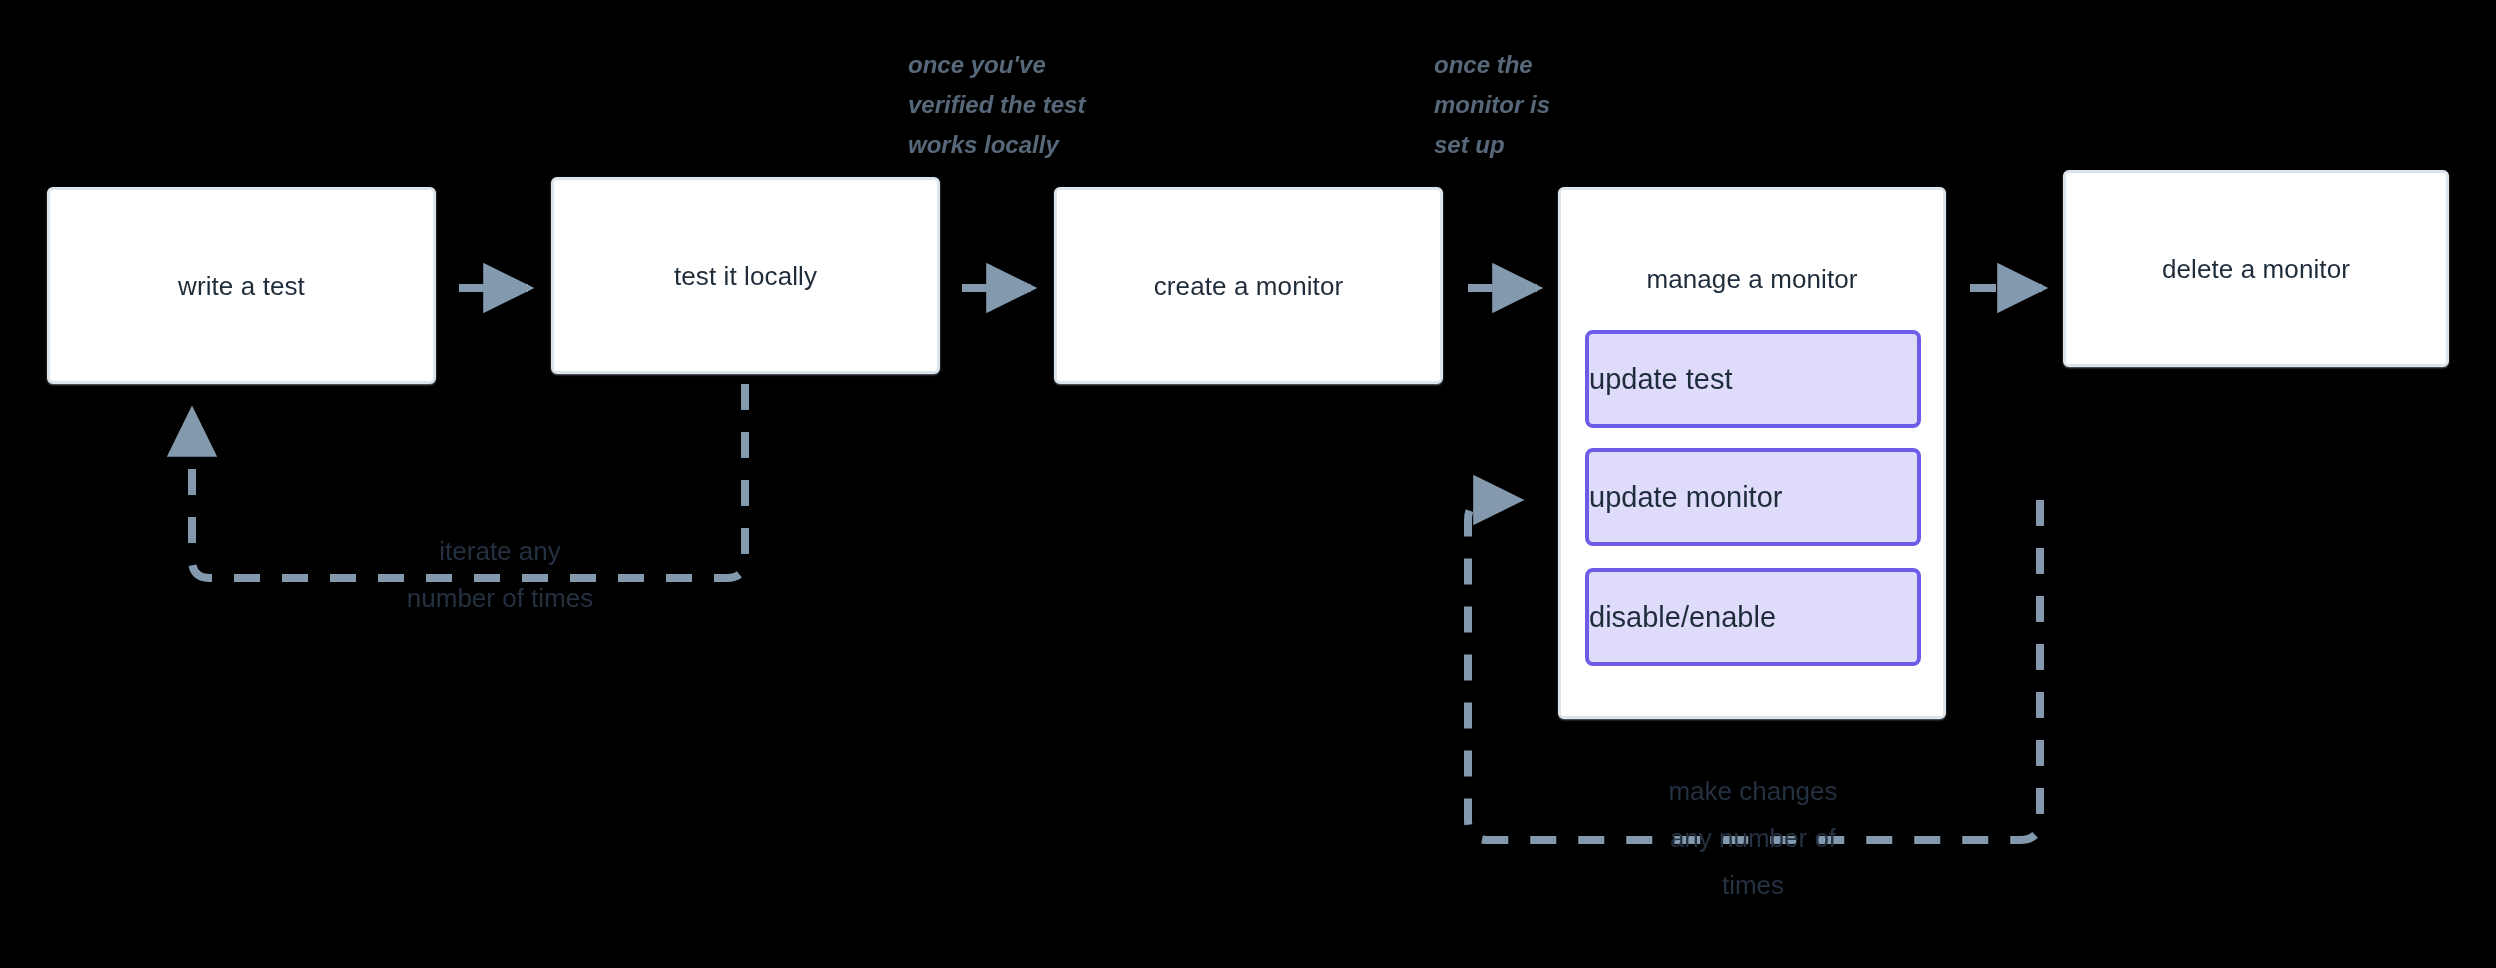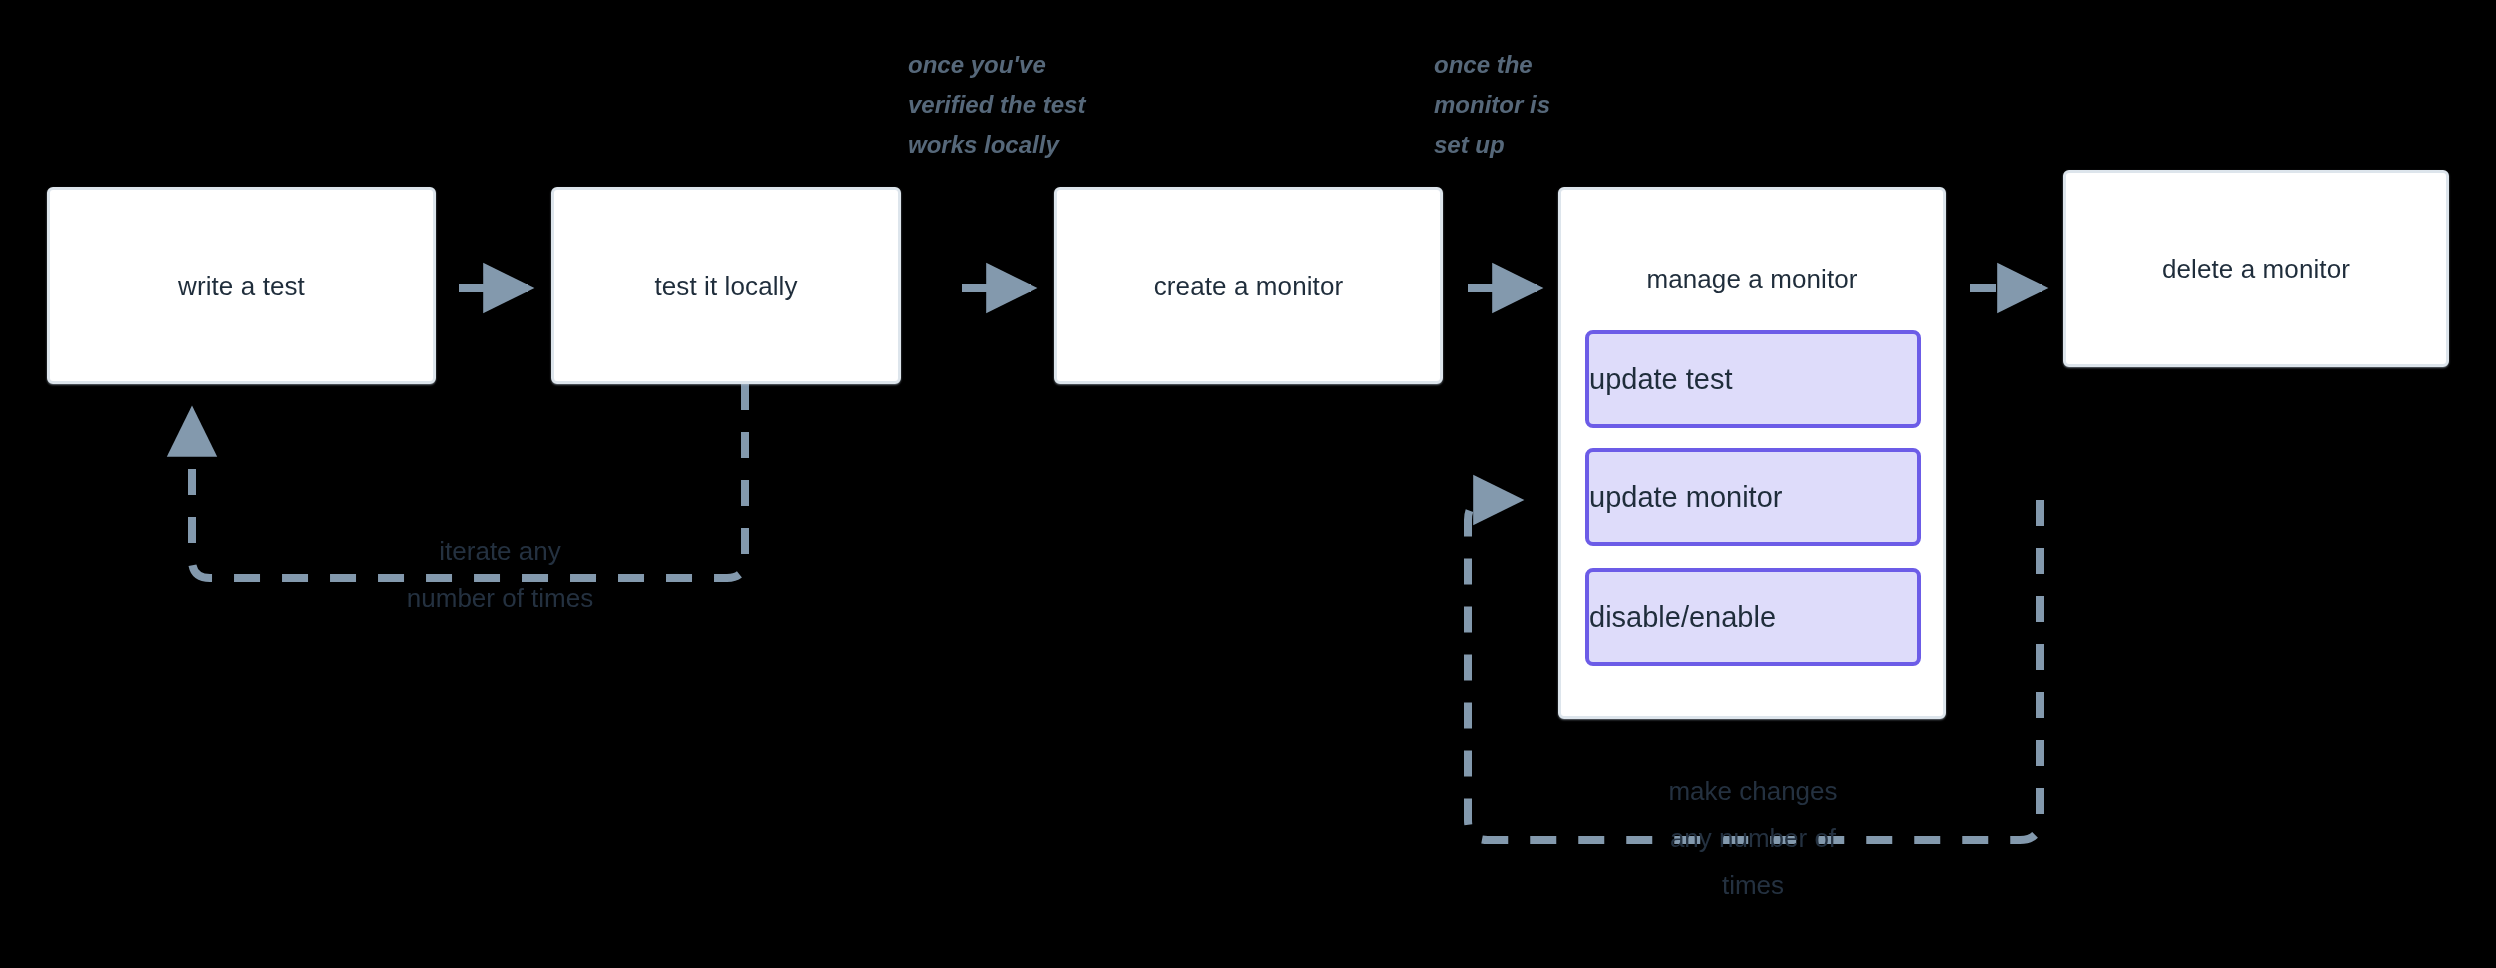--- a/index.html
+++ b/index.html
@@ -122,21 +122,21 @@
 
     <g>
       <path d="M 2040,500 L 2040,820 Q 2040,840 2020,840 L 1488,840 Q 1468,840 1468,820 L 1468,520 Q 1468,500 1488,500 L 1518,500" fill="none" stroke="#8399ad" stroke-width="8" stroke-dasharray="26 22" stroke-linecap="butt" marker-end="url(#arrowhead)"></path>
     </g>
   </svg>
 
   <div class="node simple" style="left:47px; top:187px; width:389px; height:197px;">
     <div class="node-label">write a test</div>
   </div>
 
-  <div class="node simple" style="left:551px; top:187px; width:350px; height:197px;padding-left:36px;">
+  <div class="node simple" style="left:551px; top:177px; width:389px; height:197px;padding-left:36px;">
     <div class="node-label">test it locally</div>
   </div>
 
   <div class="node simple" style="left:1054px; top:187px; width:389px; height:197px;padding-left:39px;">
     <div class="node-label">create a monitor</div>
   </div>
 
   <div class="node" style="left:1558px; top:187px; width:388px; height:532px;">
     <div class="node-label" style="top:74px;">manage a monitor</div>
 

